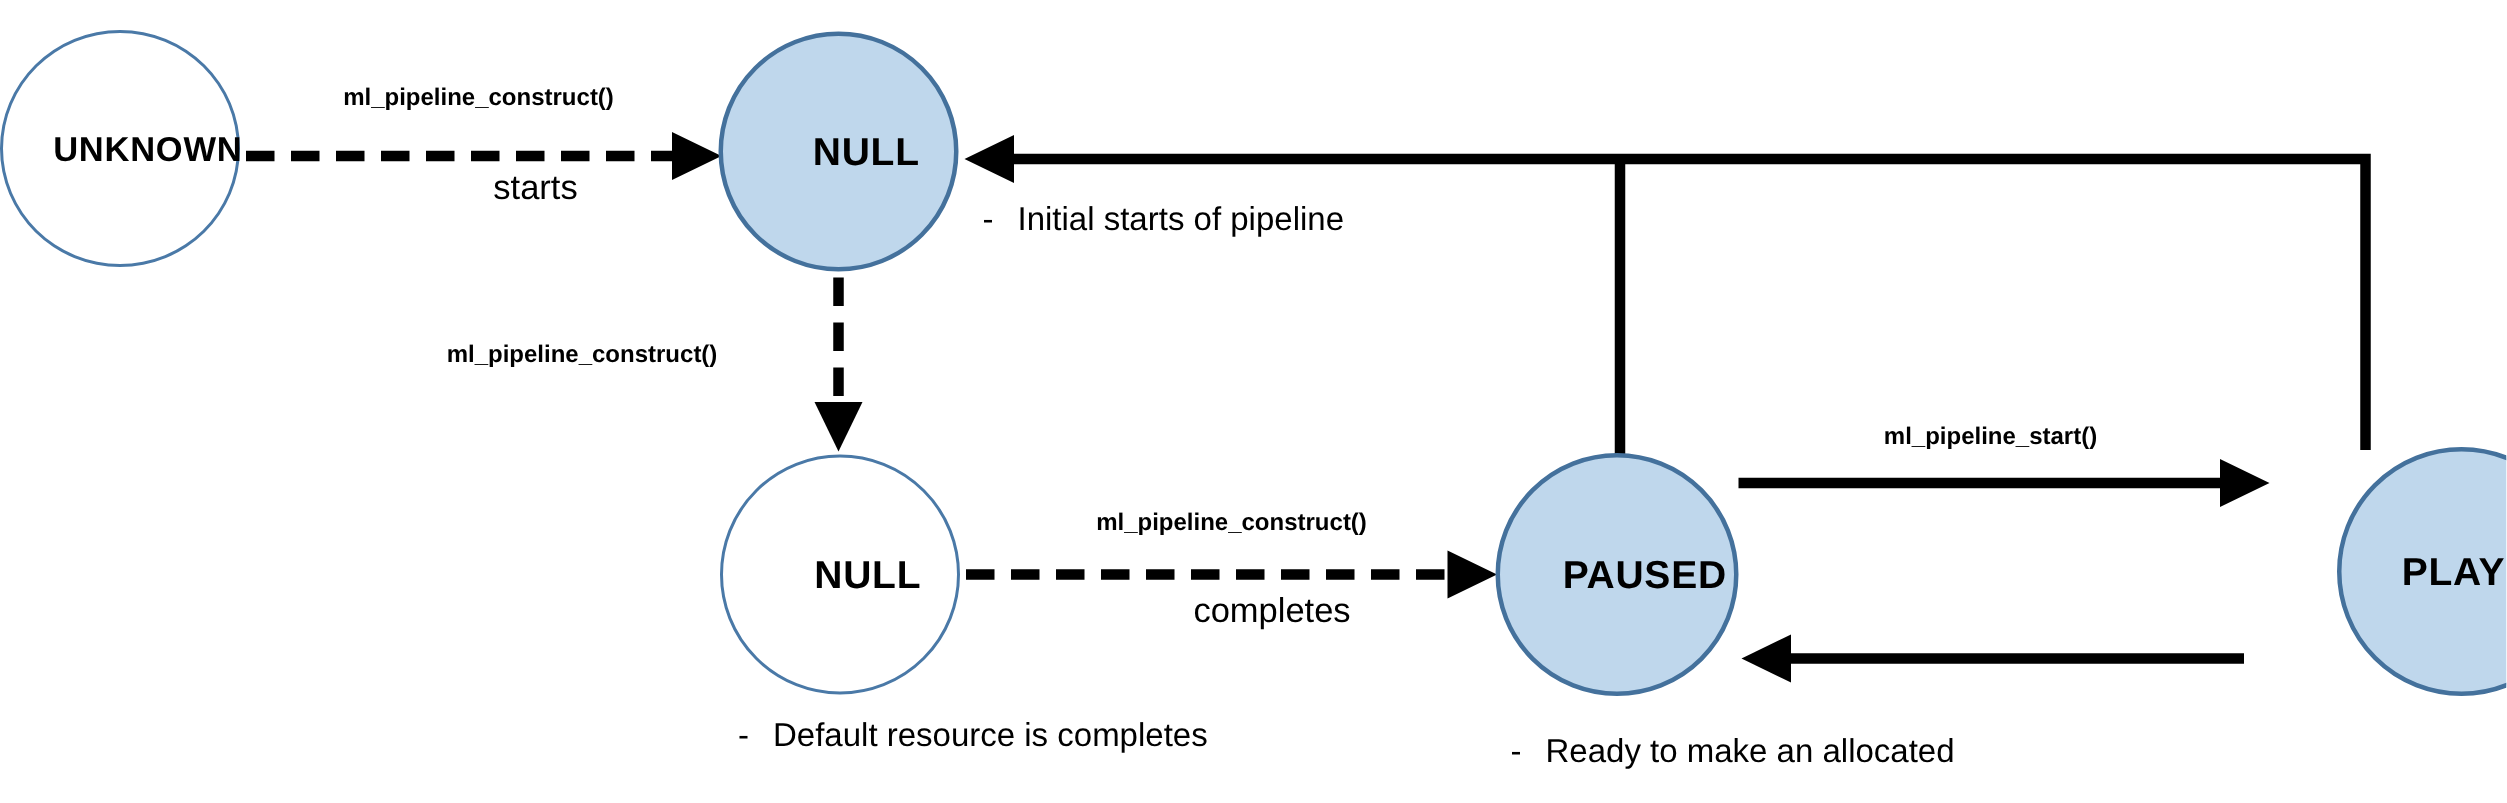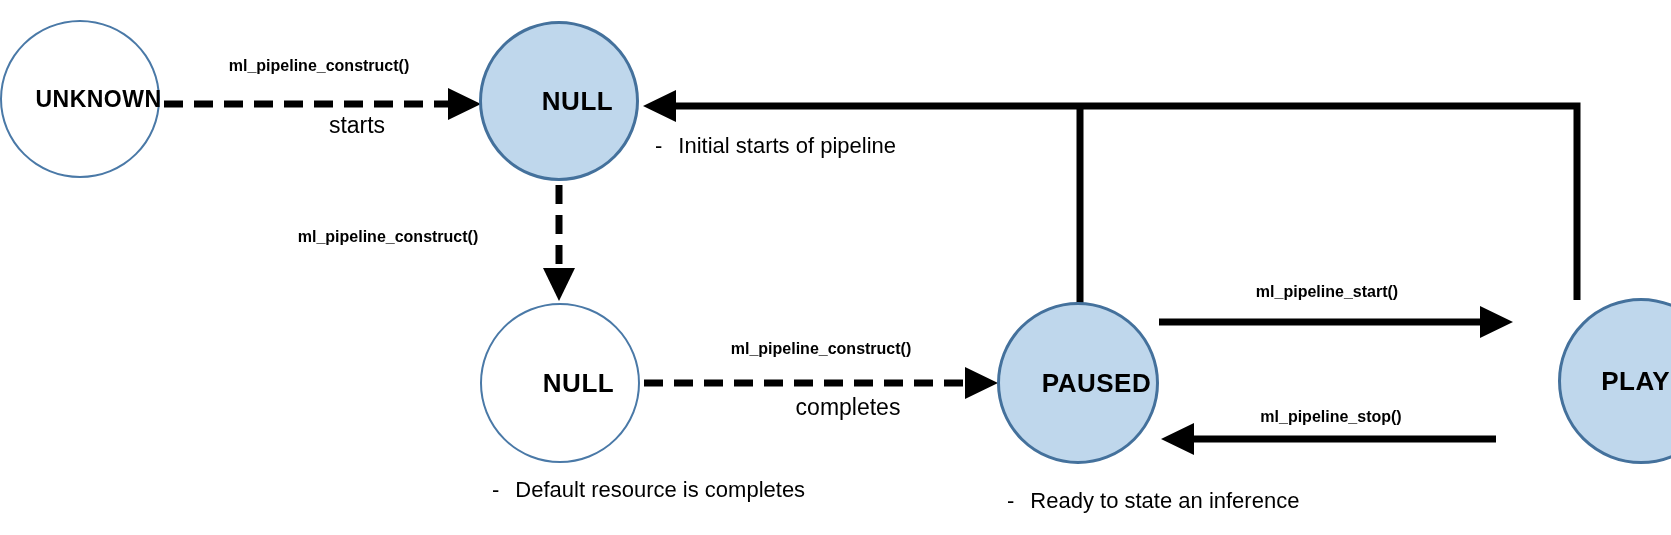--- a/index.html
+++ b/index.html
@@ -107,31 +107,30 @@
   <div class="edge-label" style="left:319px; top:66px;">ml_pipeline_construct()</div>
   <div class="edge-sublabel" style="left:310px; top:125px;margin-left:47px;">starts</div>
 
   <div class="edge-label" style="left:388px; top:237px;">ml_pipeline_construct()</div>
 
   <div class="edge-label" style="left:821px; top:349px;">ml_pipeline_construct()</div>
   <div class="edge-sublabel" style="left:848px; top:407px;">completes</div>
 
   <div class="edge-label" style="left:1327px; top:292px;">ml_pipeline_start()</div>
 
-  <div class="edge-label" style="left:1331px; top:417px;">ml_pipeline_stop()</div>
 
 
   <div class="annotation" style="left:655px; top:146px;">
     <span class="bullet">-</span>
     <span>Initial starts of pipeline</span>
   </div>
 
   <div class="annotation" style="left:492px; top:490px;">
     <span class="bullet">-</span>
     <span>Default resource is completes</span>
   </div>
 
   <div class="annotation" style="left:1007px; top:501px;">
     <span class="bullet">-</span>
-    <span>Ready to state an inference</span>
+    <span>Ready to make an allocated</span>
   </div>
 
 </div>
 
 </body></html>

